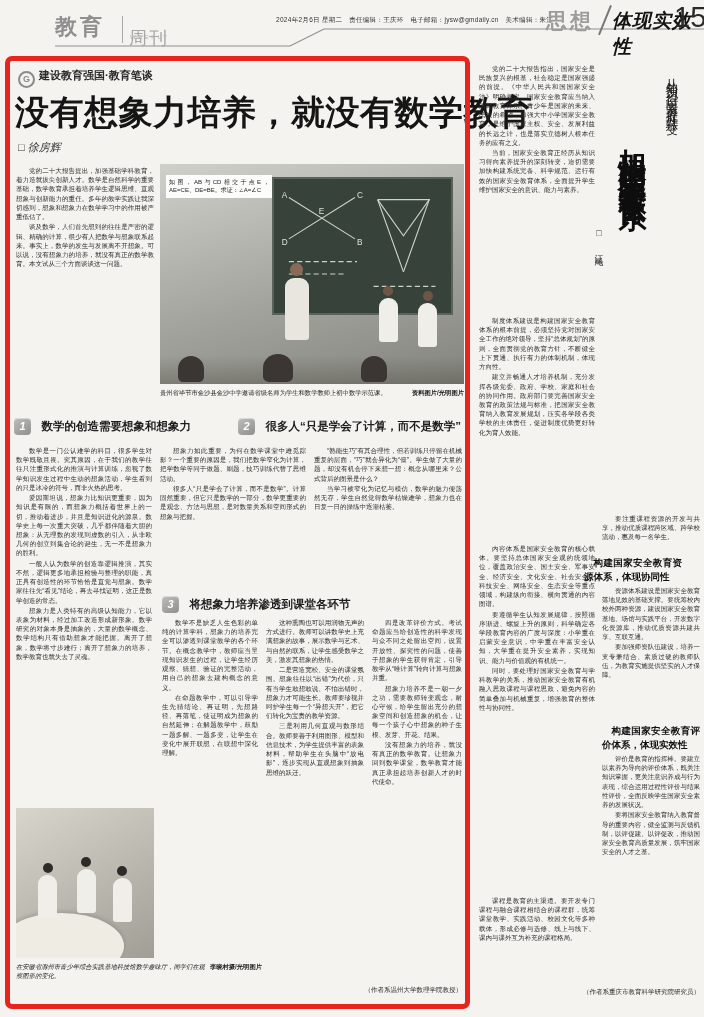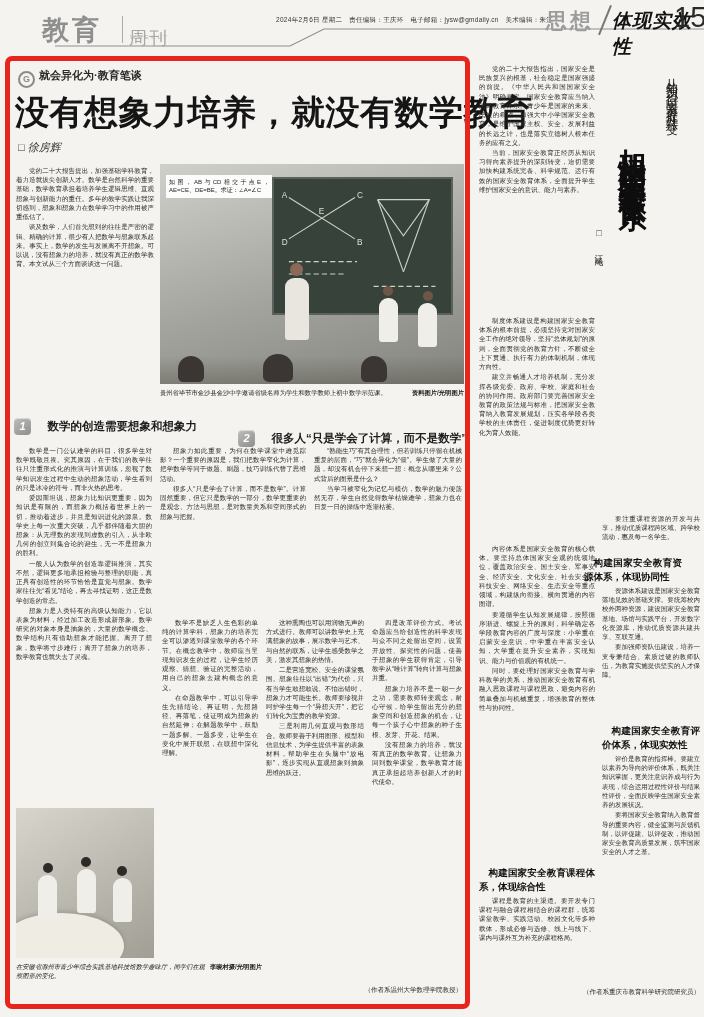--- a/index.html
+++ b/index.html
@@ -1,20 +1,20 @@
 <!DOCTYPE html>
 <html><head>
 <meta charset="utf-8">
 <style>
   html,body{margin:0;padding:0;background:#dcdbd6;}
   .page{position:relative;width:704px;height:1017px;background:#f4f3ef;
         font-family:"Liberation Sans",sans-serif;overflow:hidden;color:#222;}
   
   #header-rule{position:absolute;left:0;top:0;}
-  #logo-main{position:absolute;left:42px;top:12px;font-size:27px;font-weight:900;
+  #logo-main{position:absolute;left:55px;top:12px;font-size:22px;font-weight:900;
              color:#8f8f8f;letter-spacing:3px;font-family:Liberation Mono, monospace;}
   #logo-divider{position:absolute;left:122px;top:16px;width:1px;height:27px;background:#ababab;}
   #logo-sub{position:absolute;left:129px;top:14px;font-size:18px;color:#a7a7a7;letter-spacing:2px;margin-top:12px;}
   #logo-en{position:absolute;left:130px;top:34px;font-size:6px;color:#b3b3b3;letter-spacing:2.5px;}
   #date-line{position:absolute;left:276px;top:16px;font-size:6.5px;color:#333;letter-spacing:.3px;}
   #sec-name{position:absolute;left:546px;top:7px;font-size:21px;font-weight:bold;
             color:#9c9c9c;letter-spacing:3px;}
   #slash{position:absolute;left:604px;top:4px;width:1.5px;height:32px;background:#777;
          transform:rotate(22deg);}
   #masthead{position:absolute;left:612px;top:8px;font-size:19px;font-weight:bold;font-style:italic;
@@ -48,26 +48,26 @@
   .fig.small .head{width:10px;height:10px;background:#6e5647;}
   .fig.small .body{width:19px;height:44px;background:#f0eee9;}
   .ph-dark{position:absolute;bottom:-6px;left:0;right:0;height:34px;
            background:linear-gradient(#00000000,#3a353055);}
   .aud{position:absolute;bottom:2px;width:26px;height:26px;border-radius:50% 50% 20% 20%;background:#3b3633;}
   #caption1{position:absolute;left:160px;top:389px;width:304px;font-size:6.3px;color:#222;
             display:flex;justify-content:space-between;}
   #caption1 .credit{font-weight:bold;white-space:nowrap;margin-left:6px;}
   
   .sec-head{position:absolute;height:18px;white-space:nowrap;}
-  #sec1{left:14px;top:417px;} #sec2{left:238px;top:429px;} #sec3{left:162px;top:595px;}
+  #sec1{left:14px;top:417px;} #sec2{left:238px;top:417px;} #sec3{left:162px;top:595px;}
   .num-badge{display:inline-block;width:17px;height:17px;line-height:17px;text-align:center;
              border-radius:4px;background:linear-gradient(145deg,#bdbdbb,#8e8e8c);
              color:#fff;font-weight:bold;font-style:italic;font-size:11px;
              box-shadow:inset 0 1px 1px #fff8;vertical-align:middle;}
-  .sec-title{font-size:11.5px;font-weight:bold;color:#1d1d1d;margin-left:12px;vertical-align:middle;}
+  .sec-title{font-size:11.5px;font-weight:bold;color:#1d1d1d;margin-left:6px;vertical-align:middle;}
   
   #col1{left:16px;top:446px;width:136px;height:358px;}
   #col2top{left:160px;top:446px;width:146px;height:144px;}
   #col3top{left:314px;top:446px;width:148px;height:144px;}
   #colA{left:162px;top:618px;width:96px;height:338px;}
   #colB{left:266px;top:618px;width:98px;height:386px;}
   #colC{left:372px;top:618px;width:90px;height:360px;}
   #attr1{position:absolute;left:330px;top:986px;width:132px;font-size:6.5px;color:#2e2e2e;text-align:right;}
   
   #photo2{position:absolute;left:16px;top:808px;width:138px;height:150px;overflow:hidden;
@@ -113,21 +113,21 @@
   <div id="logo-en">WEEKLY</div>
   <div id="date-line">2024年2月6日 星期二　责任编辑：王庆环　电子邮箱：jysw@gmdaily.cn　美术编辑：朱江</div>
   <div id="sec-name">思想</div>
   <div id="slash"></div>
   <div id="masthead">体现实效性</div>
   <div id="pageno">15</div>
 
   <div id="redbox" style="border-color: rgb(232, 37, 28);"></div>
 
   <div id="badge-row">
-    <span class="g-icon">G</span><span>就会异化为·教育笔谈</span>
+    <span class="g-icon">G</span><span>建设教育强国·教育笔谈</span>
   </div>
   <div id="headline">没有想象力培养，就没有数学教育</div>
   <div id="byline">□ 徐房辉</div>
   <div id="intro" class="bodytext">
       <p class="para">党的二十大报告提出，加强基础学科教育，着力造就拔尖创新人才。数学是自然科学的重要基础，数学教育承担着培养学生逻辑思维、直观想象与创新能力的重任。多年的教学实践让我深切感到，想象和想象力在数学学习中的作用被严重低估了。</p>
       <p class="para">谈及数学，人们首先想到的往往是严密的逻辑、精确的计算，很少有人把数学与想象联系起来。事实上，数学的发生与发展离不开想象。可以说，没有想象力的培养，就没有真正的数学教育。本文试从三个方面谈谈这一问题。</p>
     </div>
 
   <div id="photo1">
     <div class="ph-board">
@@ -175,20 +175,24 @@
   </div>
 
   <div class="sec-head" id="sec1">
     <span class="num-badge">1</span>
     <span class="sec-title">数学的创造需要想象和想象力</span>
   </div>
   <div class="sec-head" id="sec2">
     <span class="num-badge">2</span>
     <span class="sec-title">很多人“只是学会了计算，而不是数学”</span>
   </div>
+  <div class="sec-head" id="sec3">
+    <span class="num-badge">3</span>
+    <span class="sec-title">将想象力培养渗透到课堂各环节</span>
+  </div>
 
   <div id="col1" class="bodytext">
       <p class="para">数学是一门公认难学的科目，很多学生对数学既敬且畏。究其原因，在于我们的教学往往只注重形式化的推演与计算训练，忽视了数学知识发生过程中生动的想象活动，学生看到的只是冰冷的符号，而非火热的思考。</p>
       <p class="para">爱因斯坦说，想象力比知识更重要，因为知识是有限的，而想象力概括着世界上的一切，推动着进步，并且是知识进化的源泉。数学史上每一次重大突破，几乎都伴随着大胆的想象：从无理数的发现到虚数的引入，从非欧几何的创立到集合论的诞生，无一不是想象力的胜利。</p>
       <p class="para">一般人认为数学的创造靠逻辑推演，其实不然，逻辑更多地承担检验与整理的职能，真正具有创造性的环节恰恰是直觉与想象。数学家往往先“看见”结论，再去寻找证明，这正是数学创造的常态。</p>
       <p class="para">想象力是人类特有的高级认知能力，它以表象为材料，经过加工改造形成新形象。数学研究的对象本身是抽象的，大量的数学概念、数学结构只有借助想象才能把握。离开了想象，数学将寸步难行；离开了想象力的培养，数学教育也就失去了灵魂。</p>
     </div>
   <div id="col2top" class="bodytext">
       <p class="para">想象力如此重要，为何在数学课堂中难觅踪影？一个重要的原因是，我们把数学窄化为计算，把学数学等同于做题、刷题，技巧训练代替了思维活动。</p>
       <p class="para">很多人“只是学会了计算，而不是数学”。计算固然重要，但它只是数学的一部分，数学更重要的是观念、方法与思想，是对数量关系和空间形式的想象与把握。</p>
@@ -245,21 +249,20 @@
     </div>
   <div id="r1p2" class="bodytext rbody">
       <p class="para">制度体系建设是构建国家安全教育体系的根本前提，必须坚持党对国家安全工作的绝对领导，坚持“总体规划”的原则，全面贯彻党的教育方针，不断健全上下贯通、执行有力的体制机制，体现方向性。</p>
       <p class="para">建立并畅通人才培养机制，充分发挥各级党委、政府、学校、家庭和社会的协同作用。政府部门要完善国家安全教育的政策法规与标准，把国家安全教育纳入教育发展规划，压实各学段各类学校的主体责任，促进制度优势更好转化为育人效能。</p>
     </div>
   <div id="r1p3" class="bodytext rbody">
       <p class="para">内容体系是国家安全教育的核心载体。要坚持总体国家安全观的统领地位，覆盖政治安全、国土安全、军事安全、经济安全、文化安全、社会安全、科技安全、网络安全、生态安全等重点领域，构建纵向衔接、横向贯通的内容图谱。</p>
       <p class="para">要遵循学生认知发展规律，按照循序渐进、螺旋上升的原则，科学确定各学段教育内容的广度与深度：小学重在启蒙安全意识，中学重在丰富安全认知，大学重在提升安全素养，实现知识、能力与价值观的有机统一。</p>
       <p class="para">同时，要处理好国家安全教育与学科教学的关系，推动国家安全教育有机融入思政课程与课程思政，避免内容的简单叠加与机械重复，增强教育的整体性与协同性。</p>
     </div>
-  <div id="r1h3" class="subhead">构建国家安全教育课程体系，体现综合性</div>
   <div id="r1p4" class="bodytext rbody">
       <p class="para">课程是教育的主渠道。要开发专门课程与融合课程相结合的课程群，统筹课堂教学、实践活动、校园文化等多种载体，形成必修与选修、线上与线下、课内与课外互为补充的课程格局。</p>
     </div>
 
   <div id="r2p1" class="bodytext rbody">
       <p class="para">要注重课程资源的开发与共享，推动优质课程跨区域、跨学校流动，惠及每一名学生。</p>
     </div>
   <div id="r2h1" class="subhead">构建国家安全教育资源体系，体现协同性</div>
   <div id="r2p2" class="bodytext rbody">
       <p class="para">资源体系建设是国家安全教育落地见效的基础支撑。要统筹校内校外两种资源，建设国家安全教育基地、场馆与实践平台，开发数字化资源库，推动优质资源共建共享、互联互通。</p>

